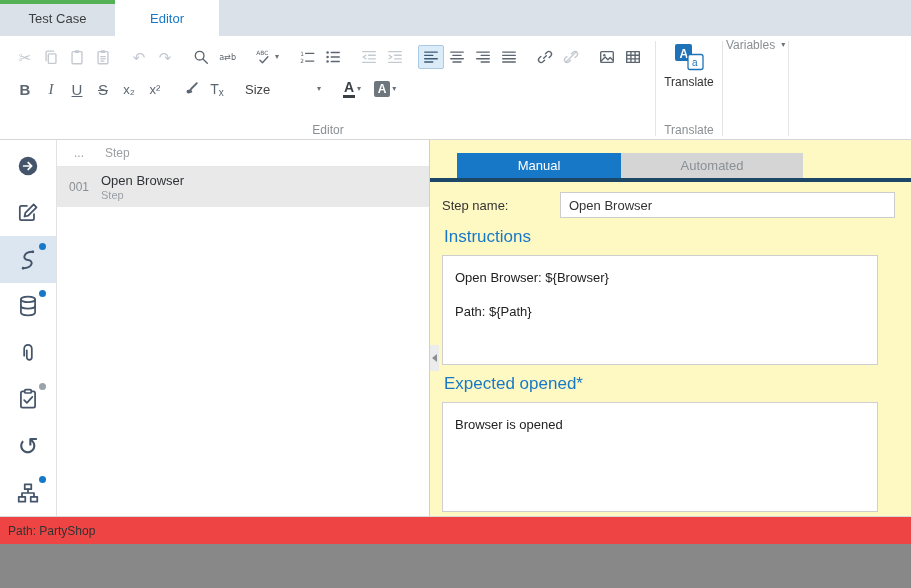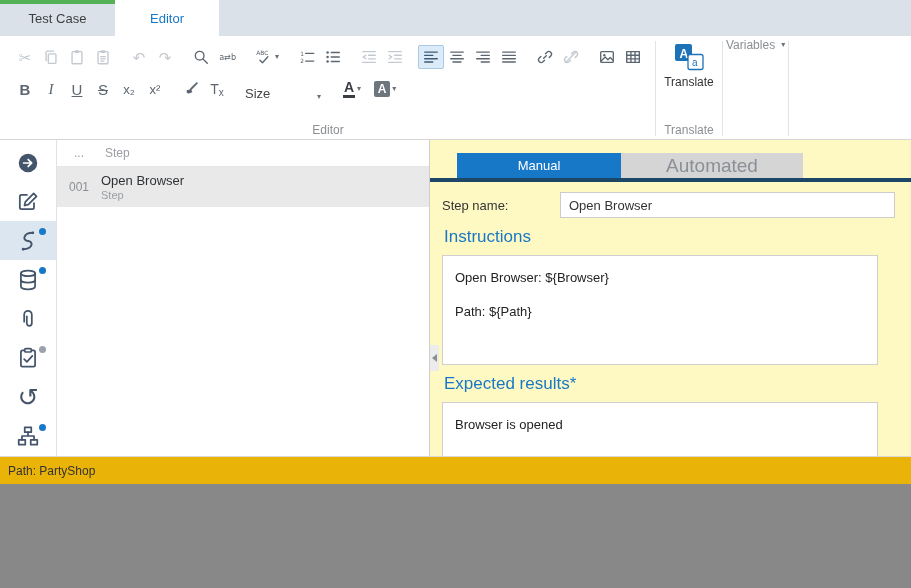--- a/index.html
+++ b/index.html
@@ -1,17 +1,17 @@
 <!DOCTYPE html>
 <html><head>
 <meta charset="utf-8">
 <style>
   *{box-sizing:border-box;margin:0;padding:0}
   body{background:#888;font-family:"Liberation Sans","DejaVu Sans",sans-serif}
-  .app{position:relative;width:911px;height:484px;background:#fff;overflow:hidden;display:flex;flex-direction:column;color:#333}
+  .app{position:relative;width:911px;height:544px;background:#fff;overflow:hidden;display:flex;flex-direction:column;color:#333}
 
   
   .tabstrip{height:36px;background:#dbe1e9;display:flex;flex:none}
   .dtab{position:relative;display:flex;align-items:center;justify-content:center;font-size:13px;color:#3c4043;cursor:pointer}
   .dtab .accent{position:absolute;top:0;left:0;right:0;height:4px}
   .accent.green{background:#55b155}
   .accent.pink{background:#f19cb9}
   .dtab.w1{width:115px}.dtab.w2{width:146px}.dtab.w3{width:104px}
   .dtab.active{background:#fff;color:#1878c8}
 
@@ -30,21 +30,21 @@
   .b-bold{font-weight:bold}
   .b-italic{font-style:italic;font-family:"Liberation Serif","DejaVu Serif",serif}
   .b-underline{text-decoration:underline}
   .b-strike{text-decoration:line-through}
   .sub-sup{font-size:13px}
   .clearfmt .t{font-size:14px}
   .clearfmt .x{font-size:10px;position:relative;top:3px}
   .chev{font-size:8px;color:#6a7178;margin-left:2px;line-height:1}
   .sic{width:18px;height:18px;stroke:currentColor;fill:none;stroke-width:1.5;stroke-linecap:round;stroke-linejoin:round}
   .sic text{stroke:none;fill:currentColor;font-family:"DejaVu Sans",sans-serif}
-  .size-combo{display:flex;align-items:flex-end;justify-content:space-between;width:86px;padding:0 5px;height:24px;color:#444;font-size:13px;cursor:pointer}
+  .size-combo{display:flex;align-items:center;justify-content:space-between;width:86px;padding:0 5px;height:24px;color:#444;font-size:13px;cursor:pointer}
   .colA{font-size:14px;font-weight:bold;color:#3a3f44;border-bottom:3px solid #3a3f44;line-height:1.1;padding:0 1px}
   .hlA{font-size:12px;font-weight:bold;color:#fff;background:#6d757d;border-radius:2px;padding:1px 4px;line-height:1.2}
   .vsep{width:1px;background:#e4e4e4;margin:5px 3px 3px 3px}
   .bigbtn{width:60px;display:flex;flex-direction:column;align-items:center;padding-top:5px;font-size:12px;color:#333;background:none;border:1px solid transparent;cursor:pointer;line-height:14px}
   .bigbtn svg{width:30px;height:30px;margin-bottom:3px}
   .bigcol{display:flex;flex-direction:column;flex:1;align-items:center}
 
   
   .main{flex:1;display:flex;min-height:0}
   .sidebar{width:57px;flex:none;border-right:1px solid #e2e2e2;display:flex;flex-direction:column;padding-top:3px;background:#fff}
@@ -61,35 +61,35 @@
   .col-dots{width:44px;text-align:center}
   .col-name{padding-left:4px}
   .listrow{height:40px;flex:none;display:flex;align-items:center;background:#e9e9e9;cursor:pointer}
   .rownum{width:44px;text-align:center;color:#8a8f94;font-size:12px}
   .rowtitle{font-size:13px;color:#2f3337}
   .rowsub{font-size:11px;color:#9aa0a5;margin-top:1px}
 
   .detail{flex:1;position:relative;background:#fef9c3;display:flex;flex-direction:column;min-width:0}
   .dtabs{display:flex;margin:13px 0 0 27px;height:25px;flex:none}
   .mtab{width:164px;background:#1878c8;color:#fff;font-size:13px;display:flex;align-items:center;justify-content:center;cursor:pointer}
-  .atab{width:182px;background:#d5d5d5;color:#8b9096;font-size:19px;display:flex;align-items:center;justify-content:center;cursor:pointer}
+  .atab{width:182px;background:#d5d5d5;color:#8b9096;font-size:13px;display:flex;align-items:center;justify-content:center;cursor:pointer}
   .dunderline{height:4px;background:#1c4766;flex:none}
   .dform{padding:10px 16px 0 12px;overflow:hidden}
   .steprow{display:flex;align-items:center;margin-bottom:2px}
   .steprow label{width:118px;font-size:13px;color:#333}
   .steprow input{flex:1;height:26px;border:1px solid #ccc;padding:0 8px;font-size:13px;color:#333;font-family:inherit;outline:none}
   .sechead{font-size:17px;font-weight:400;color:#1878c8;margin:9px 0 8px 2px}
   .box{border:1px solid #cfcfcf;background:#fff;padding:14px 12px;margin-right:17px}
   .box p{font-size:13px;color:#222;margin:0 0 19px}
   .box.instructions{height:110px}
   .box.expected{height:110px}
   .collapse-handle{position:absolute;left:0;top:205px;width:9px;height:26px;background:#ececec;display:flex;align-items:center;justify-content:center;cursor:pointer}
   .tri{width:0;height:0;border-top:4px solid transparent;border-bottom:4px solid transparent;border-right:5px solid #8a8f94}
 
-  .statusbar{height:28px;flex:none;background:#eab308;border-top:1px solid #d9d9d9;display:flex;align-items:center;padding-left:8px;font-size:12px;color:#333}
+  .statusbar{height:28px;flex:none;background:#ef4444;border-top:1px solid #d9d9d9;display:flex;align-items:center;padding-left:8px;font-size:12px;color:#333}
 </style>
 </head>
 <body>
 
 <div class="app">
 
   <div class="tabstrip">
     <div class="dtab w1">
       <span class="accent green"></span>
       <span>Test Case</span>
@@ -388,21 +388,21 @@
       <div class="dform">
         <div class="steprow">
           <label>Step name:</label>
           <input type="text" value="Open Browser" style="">
         </div>
         <h2 class="sechead">Instructions</h2>
         <div class="box instructions">
           <p>Open Browser: ${Browser}</p>
           <p>Path: ${Path}</p>
         </div>
-        <h2 class="sechead">Expected results*</h2>
+        <h2 class="sechead">Expected opened*</h2>
         <div class="box expected">
           <p>Browser is opened</p>
         </div>
       </div>
     </div>
   </div>
 
   <div class="statusbar">
     <span>Path: PartyShop</span>
   </div>

